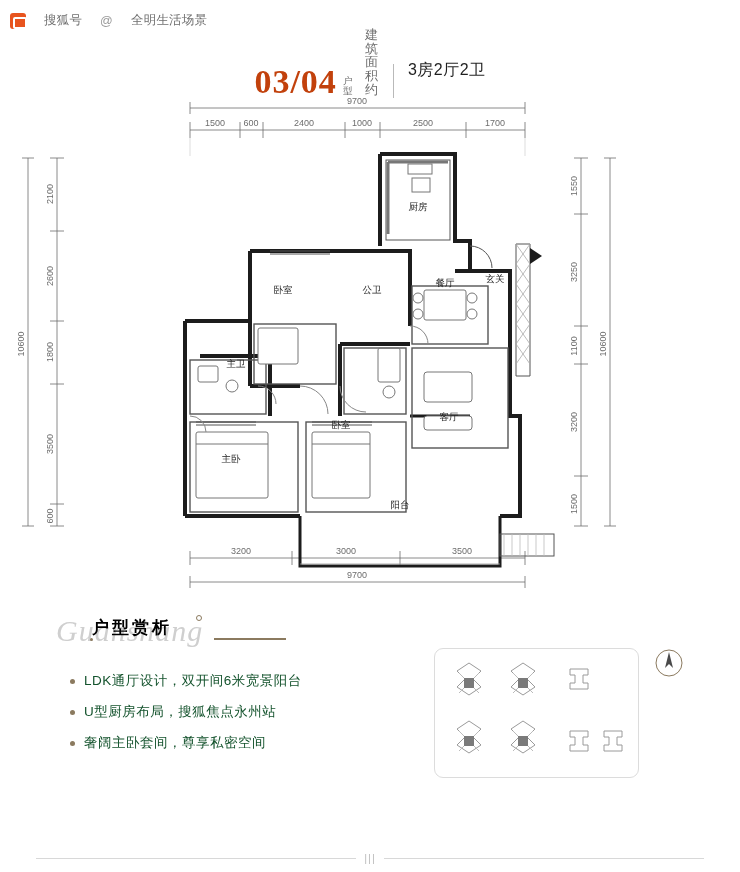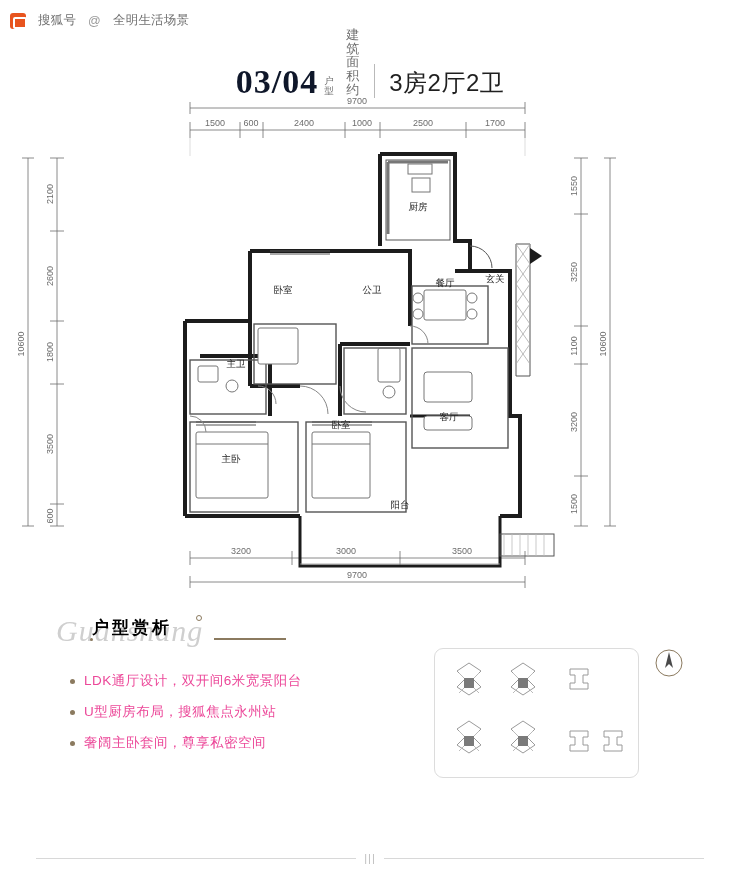--- a/index.html
+++ b/index.html
@@ -9,63 +9,63 @@
     background: #ffffff;
     font-family: "Liberation Sans", sans-serif;
     color: #2b2b2b;
     position: relative;
     overflow: hidden;
   }
 
   
   .wm {
     position:absolute; left:10px; top:12px;
-    display:flex; align-items:center; gap:12px;
+    display:flex; align-items:center; gap:18px;
     font-size:12.5px; color:#6f6f6f; letter-spacing:.2px;
   }
   .wm .logo {
     width:16px; height:16px; border-radius:3px;
     background:#e8541e; position:relative; flex:none;
   }
   .wm .logo:after{
     content:""; position:absolute; left:3px; top:4px;
     width:10px; height:8px; border:2px solid #fff; border-radius:2px;
   }
   .wm .sep { color:#9a9a9a; }
 
   
   .title-row {
     position:absolute; left:0; right:0; top:28px;
     display:flex; justify-content:center; align-items:flex-end;
     gap:6px;
   }
   .t-code {
     font-family:"Liberation Serif", serif;
-    font-size:34px; font-weight:bold; color:#0f172a;
+    font-size:34px; font-weight:bold; color:#c2410c;
     letter-spacing:1px; line-height:1;
   }
   .t-mini {
     font-size:9.5px; color:#6d6d6d; line-height:1.05;
     margin-bottom:3px; width:15px;
   }
   .t-mini2 {
     font-size:13px; color:#6d6d6d; line-height:1.05;
     margin-bottom:3px; width:15px; text-align:center;
   }
   .t-area {
     font-family:"Liberation Serif", serif;
     font-size:36px; font-weight:bold; color:#1f1f1f; line-height:1;
     position:relative;
   }
   .t-area sup { font-size:17px; position:relative; top:-14px; font-weight:bold;}
   .t-bar {
     width:1px; height:34px; background:#b9b9b9; margin:0 8px 1px 8px;
   }
   .t-rooms {
-    font-size:24px; color:#1f1f1f; margin-bottom:0; letter-spacing:.5px;
+    font-size:16px; color:#1f1f1f; margin-bottom:18px; letter-spacing:.5px;
   }
 
   
   .plan {
     position:absolute; left:0; top:86px; width:704px; height:510px;
   }
   .plan svg { display:block; }
 
   
   .analysis { position:absolute; left:44px; top:612px; width:420px; }
@@ -89,21 +89,21 @@
   .an-circ {
     position:absolute; left:152px; top:3px; width:6px; height:6px;
     border:1px solid #8b7a5f; border-radius:50%;
   }
   .an-rule {
     position:absolute; left:170px; top:26px; width:72px; height:2px;
     background:#8b7a5f;
   }
   .an-list { margin-top:26px; }
   .an-item {
-    font-size:13.5px; color:#ec4899; letter-spacing:.5px;
+    font-size:13.5px; color:#14532d; letter-spacing:.5px;
     padding-left:40px; margin-bottom:13px; position:relative;
   }
   .an-item:before{
     content:""; position:absolute; left:26px; top:7px;
     width:5px; height:5px; background:#8b7a5f; border-radius:50%;
   }
 
   
   .sitecard {
     position:absolute; left:434px; top:648px; width:205px; height:130px;

